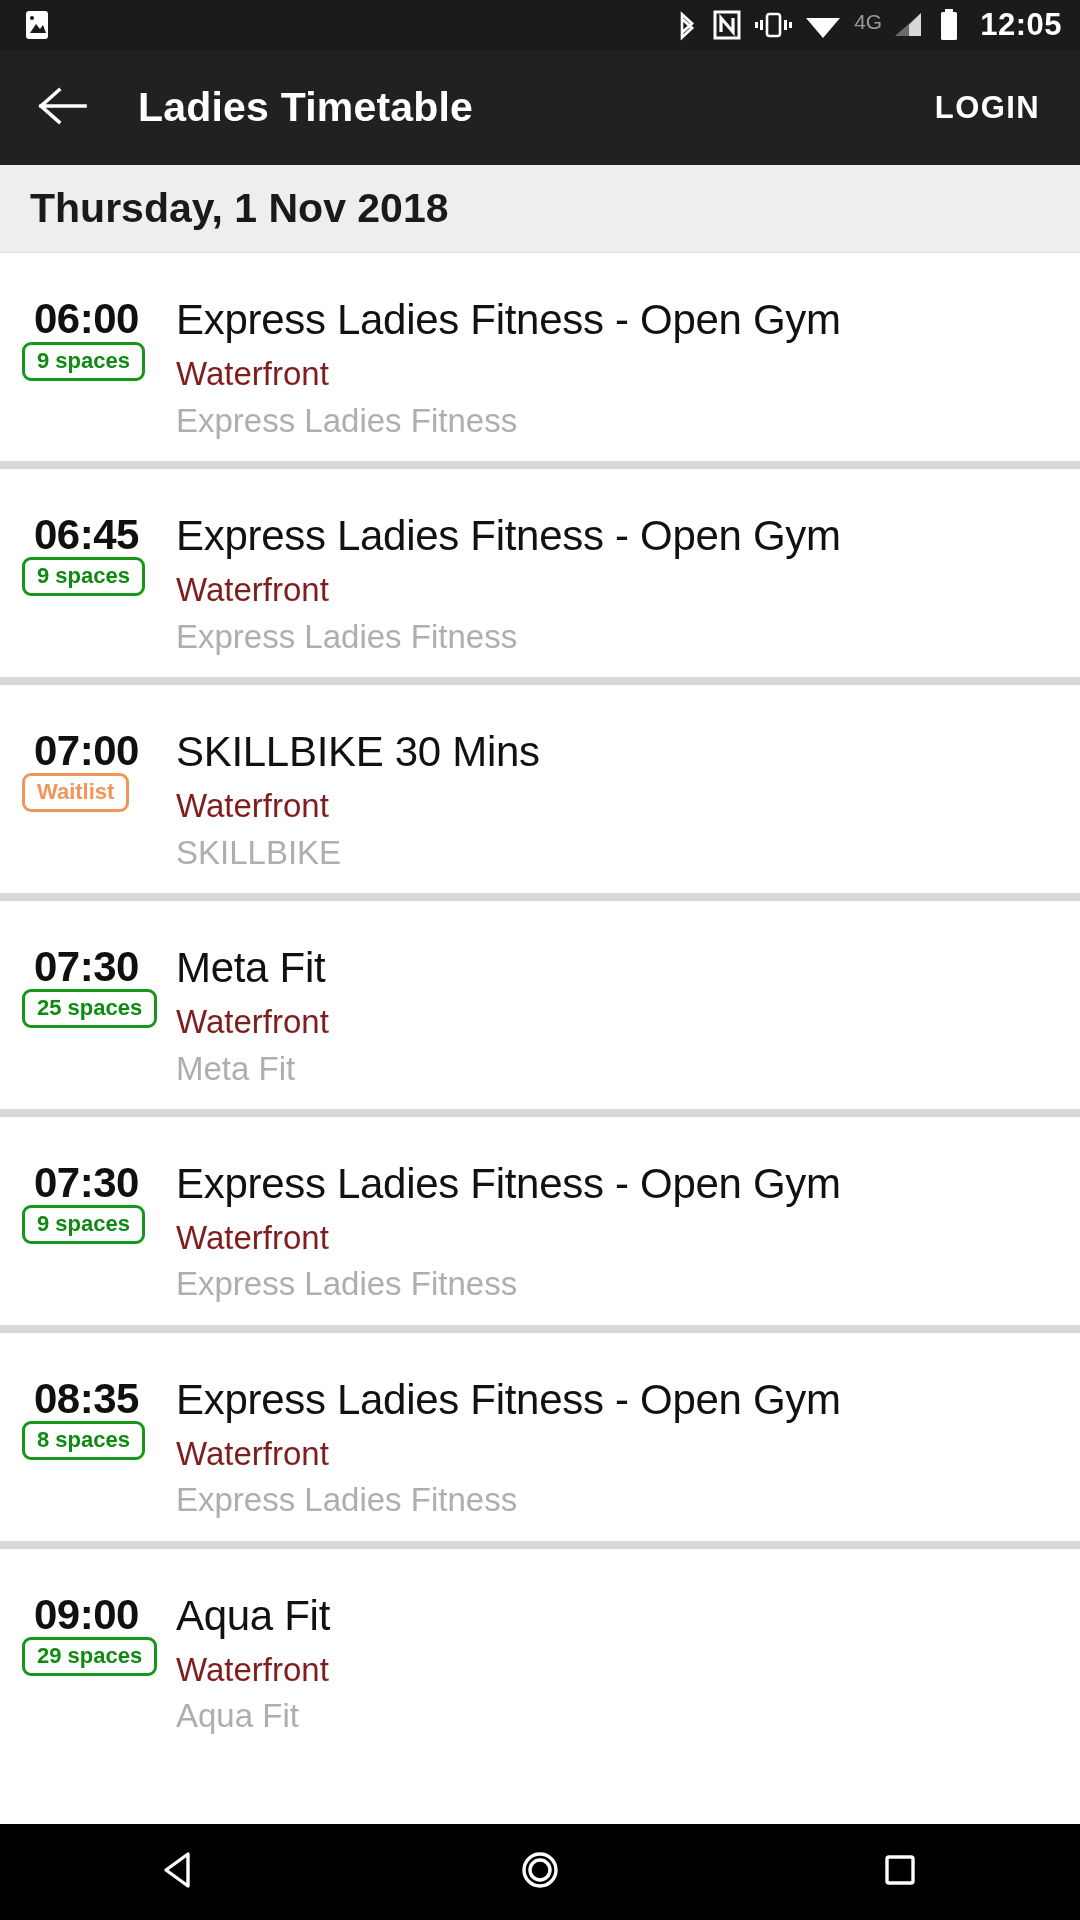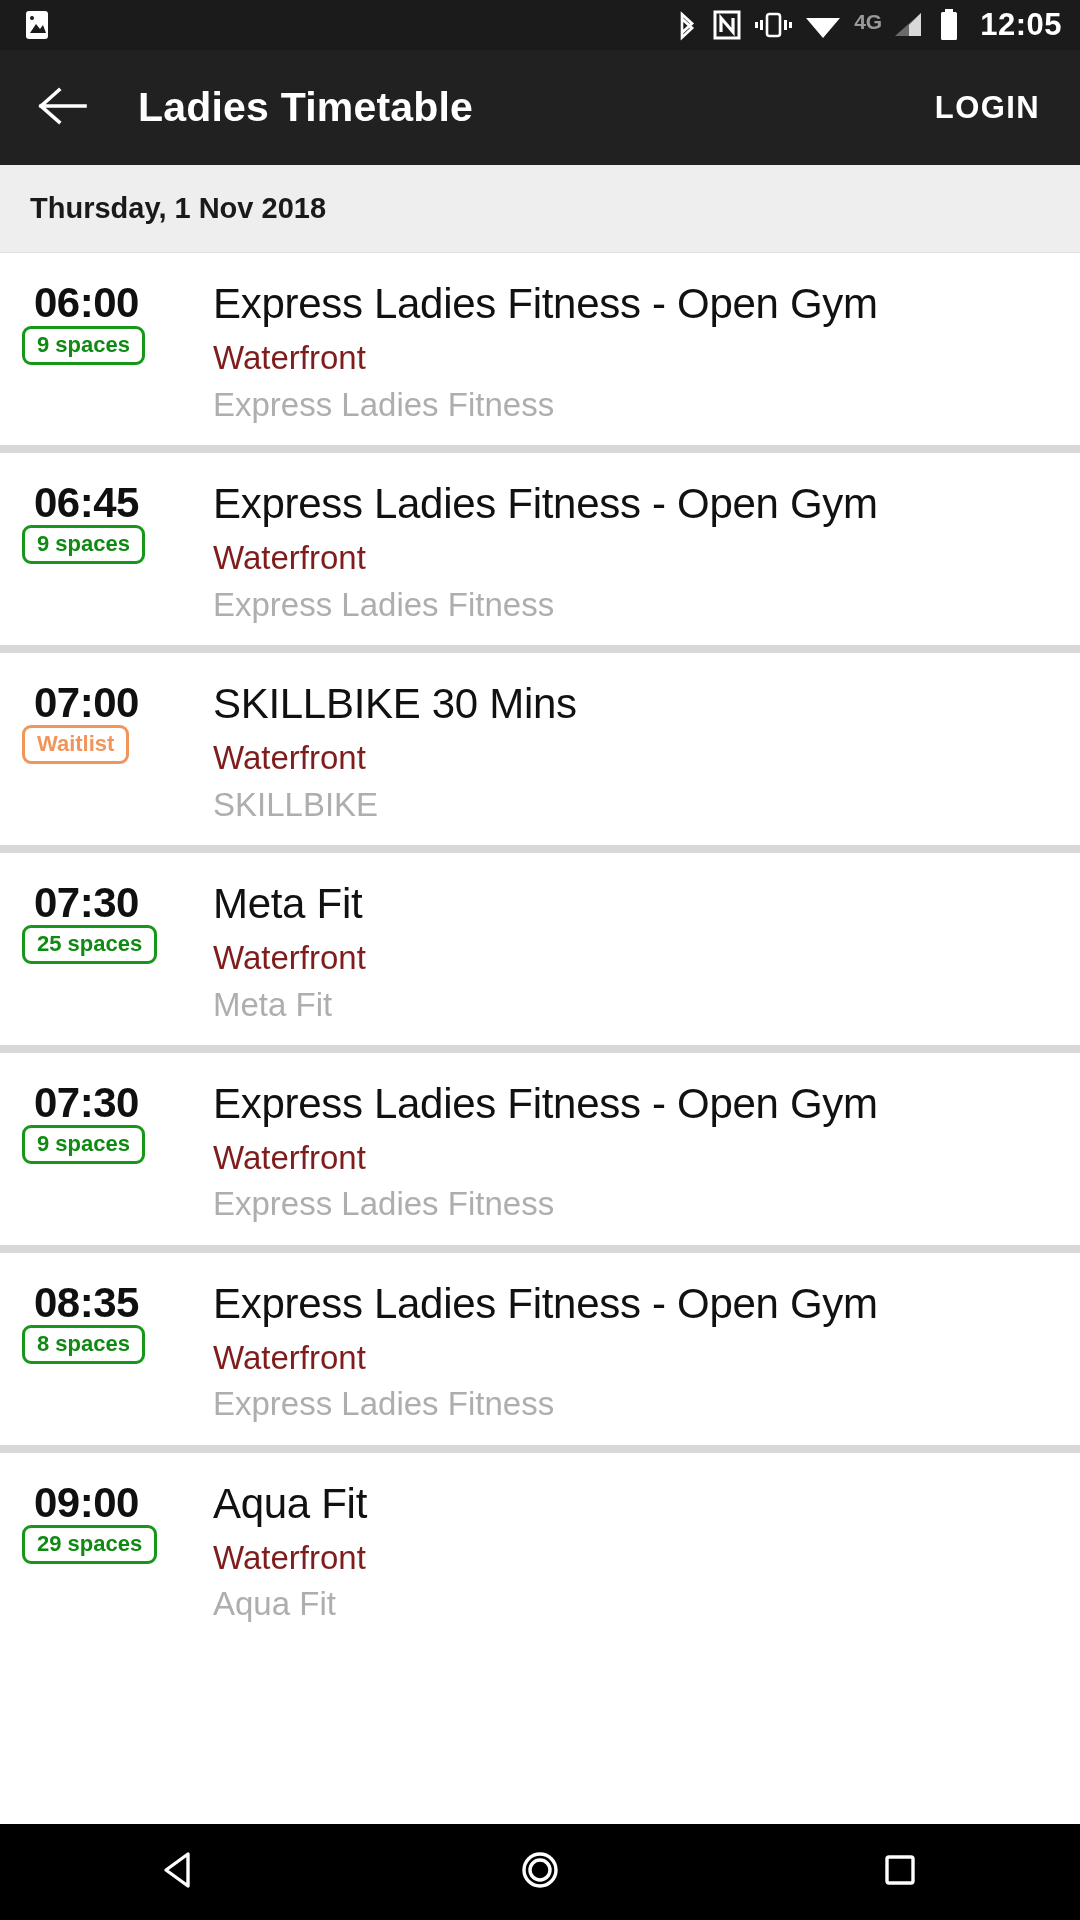--- a/index.html
+++ b/index.html
@@ -13,41 +13,41 @@
 
   
   .statusbar {
     height:50px; background:#1b1b1b; color:#ffffff;
     display:flex; align-items:center; padding:0 18px 0 22px;
   }
   .sb-left { display:flex; align-items:center; gap:10px; }
   .sb-right { margin-left:auto; display:flex; align-items:center; gap:12px; }
   .sb-ico { display:flex; align-items:center; justify-content:center; }
   .sb-time { font-size:31px; font-weight:700; letter-spacing:.5px; margin-left:8px; }
-  .label-4g { font-size:21px; font-weight:700; color:#9a9a9a; line-height:1; margin-right:-2px; align-self:flex-start; margin-top:4px; }
+  .label-4g { font-size:21px; font-weight:400; color:#9a9a9a; line-height:1; margin-right:-2px; align-self:flex-start; margin-top:4px; }
 
   
   .appbar {
     height:115px; background:#212121; color:#ffffff;
     display:flex; align-items:center; padding:0 34px;
   }
   .back-btn { width:58px; height:58px; display:flex; align-items:center; justify-content:center; flex:0 0 auto; }
   .appbar-title { font-size:41px; font-weight:700; margin-left:46px; letter-spacing:.2px; }
   .login-btn { margin-left:auto; font-size:31px; font-weight:700; letter-spacing:1.4px; padding:10px 6px; }
 
   
   .date-header {
     height:88px; background:#eeeeee; display:flex; align-items:center;
     padding-left:30px; border-bottom:1px solid #e0e0e0;
   }
-  .date-header-text { font-size:29px; font-weight:700; color:#1a1a1a; }
+  .date-header-text { font-size:41px; font-weight:700; color:#1a1a1a; }
 
   
   .class-list { background:#ffffff; }
-  .class-row { display:flex; padding:28px 0 22px 0; background:#ffffff;gap:37px; }
+  .class-row { display:flex; padding:44px 0 22px 0; background:#ffffff; }
   .row-sep { height:8px; background:#d8d8d8; }
 
   .col-left { width:176px; flex:0 0 176px; padding-left:22px; }
   .row-time {
     font-size:42px; font-weight:700; color:#101010;
     letter-spacing:-0.5px; line-height:1.06; text-align:left; padding-left:12px;
   }
   .badge {
     display:inline-block; padding:5px 12px 6px 12px;
     border-radius:9px; font-size:22px; font-weight:700; line-height:1;

